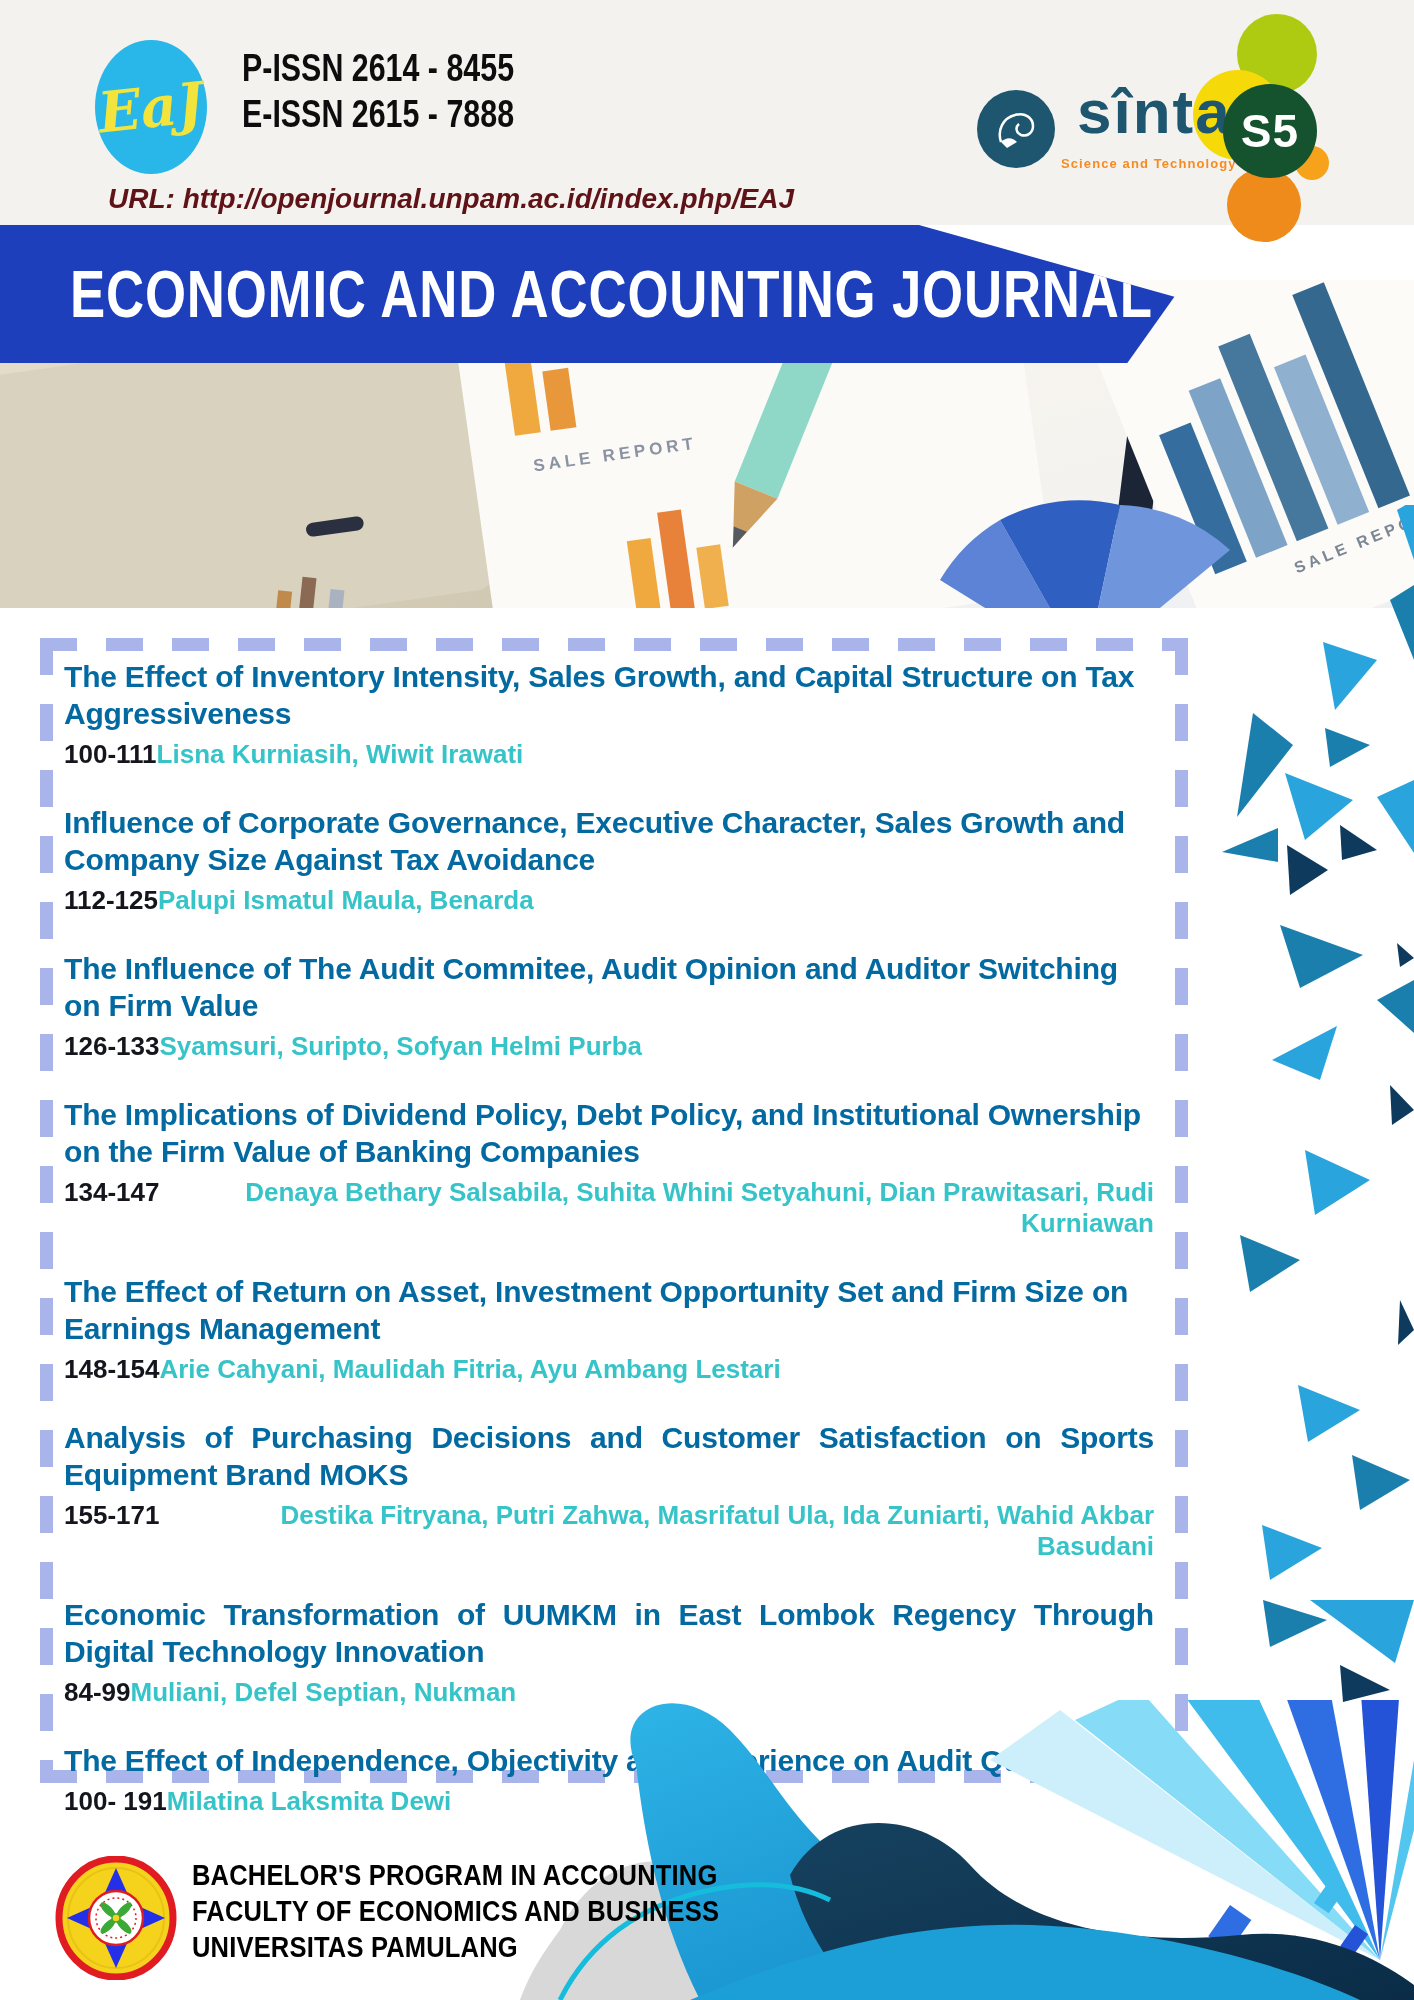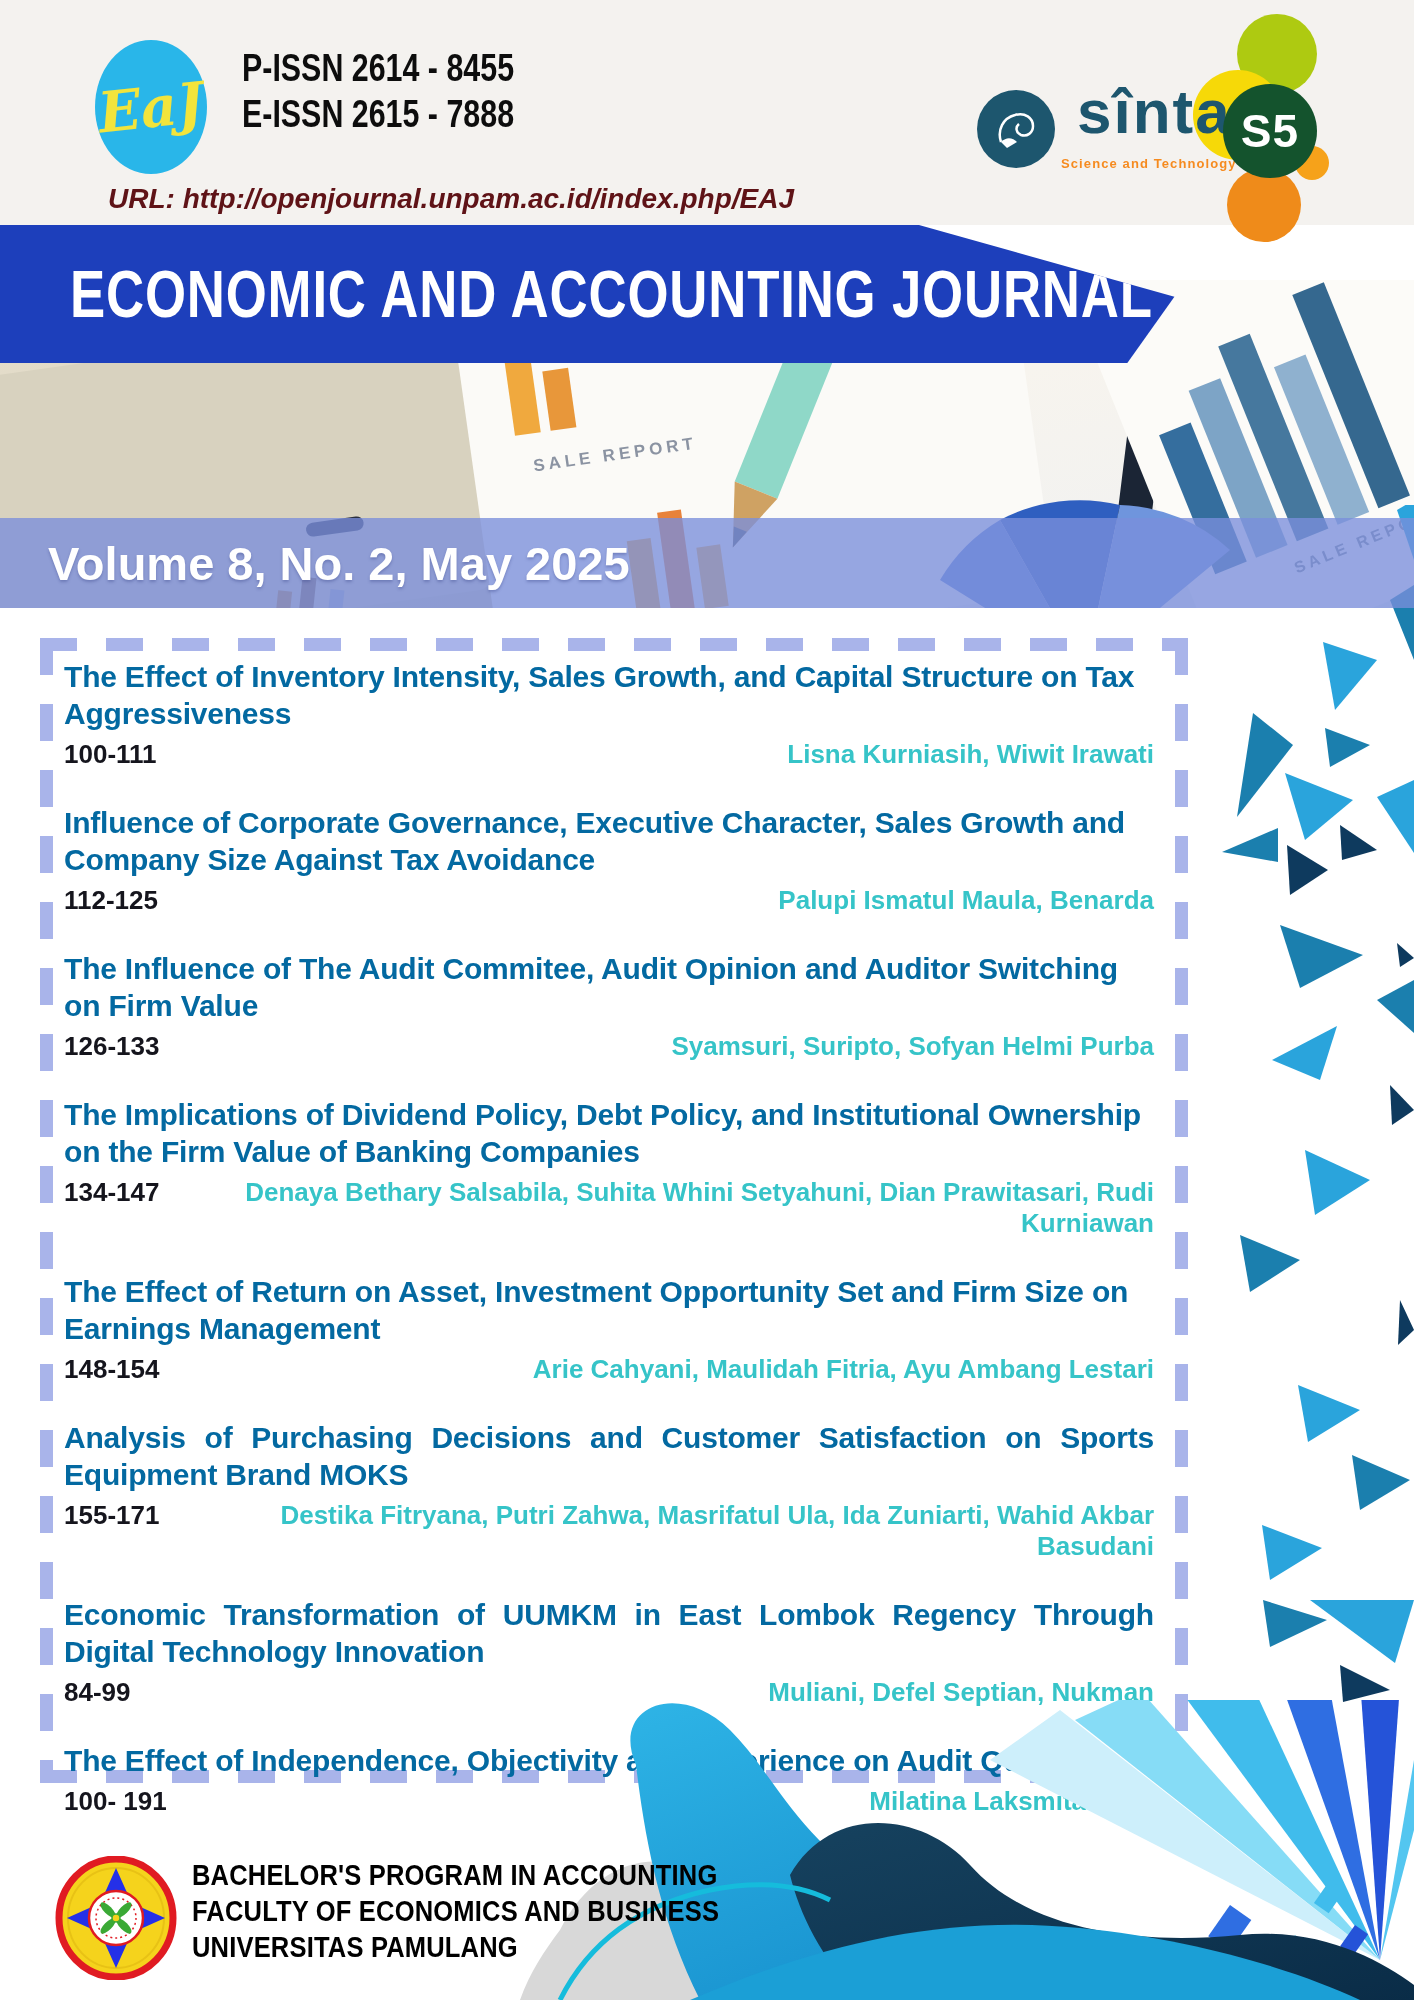--- a/index.html
+++ b/index.html
@@ -44,21 +44,21 @@
                text-shadow:0 2px 3px rgba(50,60,130,0.35);}
   
   .dash{position:absolute;background:transparent;z-index:2;}
   .dash.h{height:13px;background:repeating-linear-gradient(90deg,#a9b4ea 0 37px,transparent 37px 66px);}
   .dash.v{width:13px;background:repeating-linear-gradient(180deg,#a9b4ea 0 37px,transparent 37px 66px);}
   
   .toc{position:absolute;left:64px;top:658px;width:1090px;z-index:2;}
   .entry{margin-bottom:34px;}
   .entry .t{font-size:30px;line-height:37px;font-weight:700;color:#0369a1;letter-spacing:-0.2px;}
   .entry .t.just{text-align:justify;}
-  .entry .meta{display:flex;justify-content:space-between;align-items:baseline;margin-top:7px;}
+  .entry .meta{display:flex;align-items:baseline;margin-top:7px;}
   .entry .pg{font-size:26px;font-weight:700;color:#15151d;white-space:nowrap;}
   .entry .au{font-size:26px;font-weight:700;color:#36c4c8;text-align:right;}
   
   .footer-logo{position:absolute;left:55px;top:1856px;z-index:4;}
   .footer-text{position:absolute;left:192px;top:1858px;z-index:4;font-size:29px;font-weight:900;
                color:#000;line-height:1.24;transform:scaleX(0.88);transform-origin:left top;
                letter-spacing:0.2px;white-space:nowrap;}
   
   .tris{position:absolute;left:1185px;top:505px;z-index:1;}
   .waves{position:absolute;left:0;top:1700px;z-index:3;pointer-events:none;}
@@ -158,23 +158,20 @@
         <path d="M1085,390 L1000,240 A170,170 0 0 1 1120,225 Z" fill="#2f5fc0"></path>
         <path d="M1085,390 L1120,225 A170,170 0 0 1 1230,270 Z" fill="#6f95dd"></path>
       </g>
     </svg>
   </div>
 
   <div class="banner">
     <span class="title">ECONOMIC AND ACCOUNTING JOURNAL</span>
   </div>
 
-  <div class="volume">
-    <span>Volume 8, No. 2, May 2025</span>
-  </div>
 
   <div class="dash h" style="left:40px;top:638px;width:1148px;"></div>
   <div class="dash h" style="left:40px;top:1770px;width:1148px;"></div>
   <div class="dash v" style="left:40px;top:638px;height:1145px;"></div>
   <div class="dash v" style="left:1175px;top:638px;height:1145px;"></div>
 
   <div class="toc">
     <div class="entry">
       <div class="t">The Effect of Inventory Intensity, Sales Growth, and Capital Structure on Tax Aggressiveness</div>
       <div class="meta">

